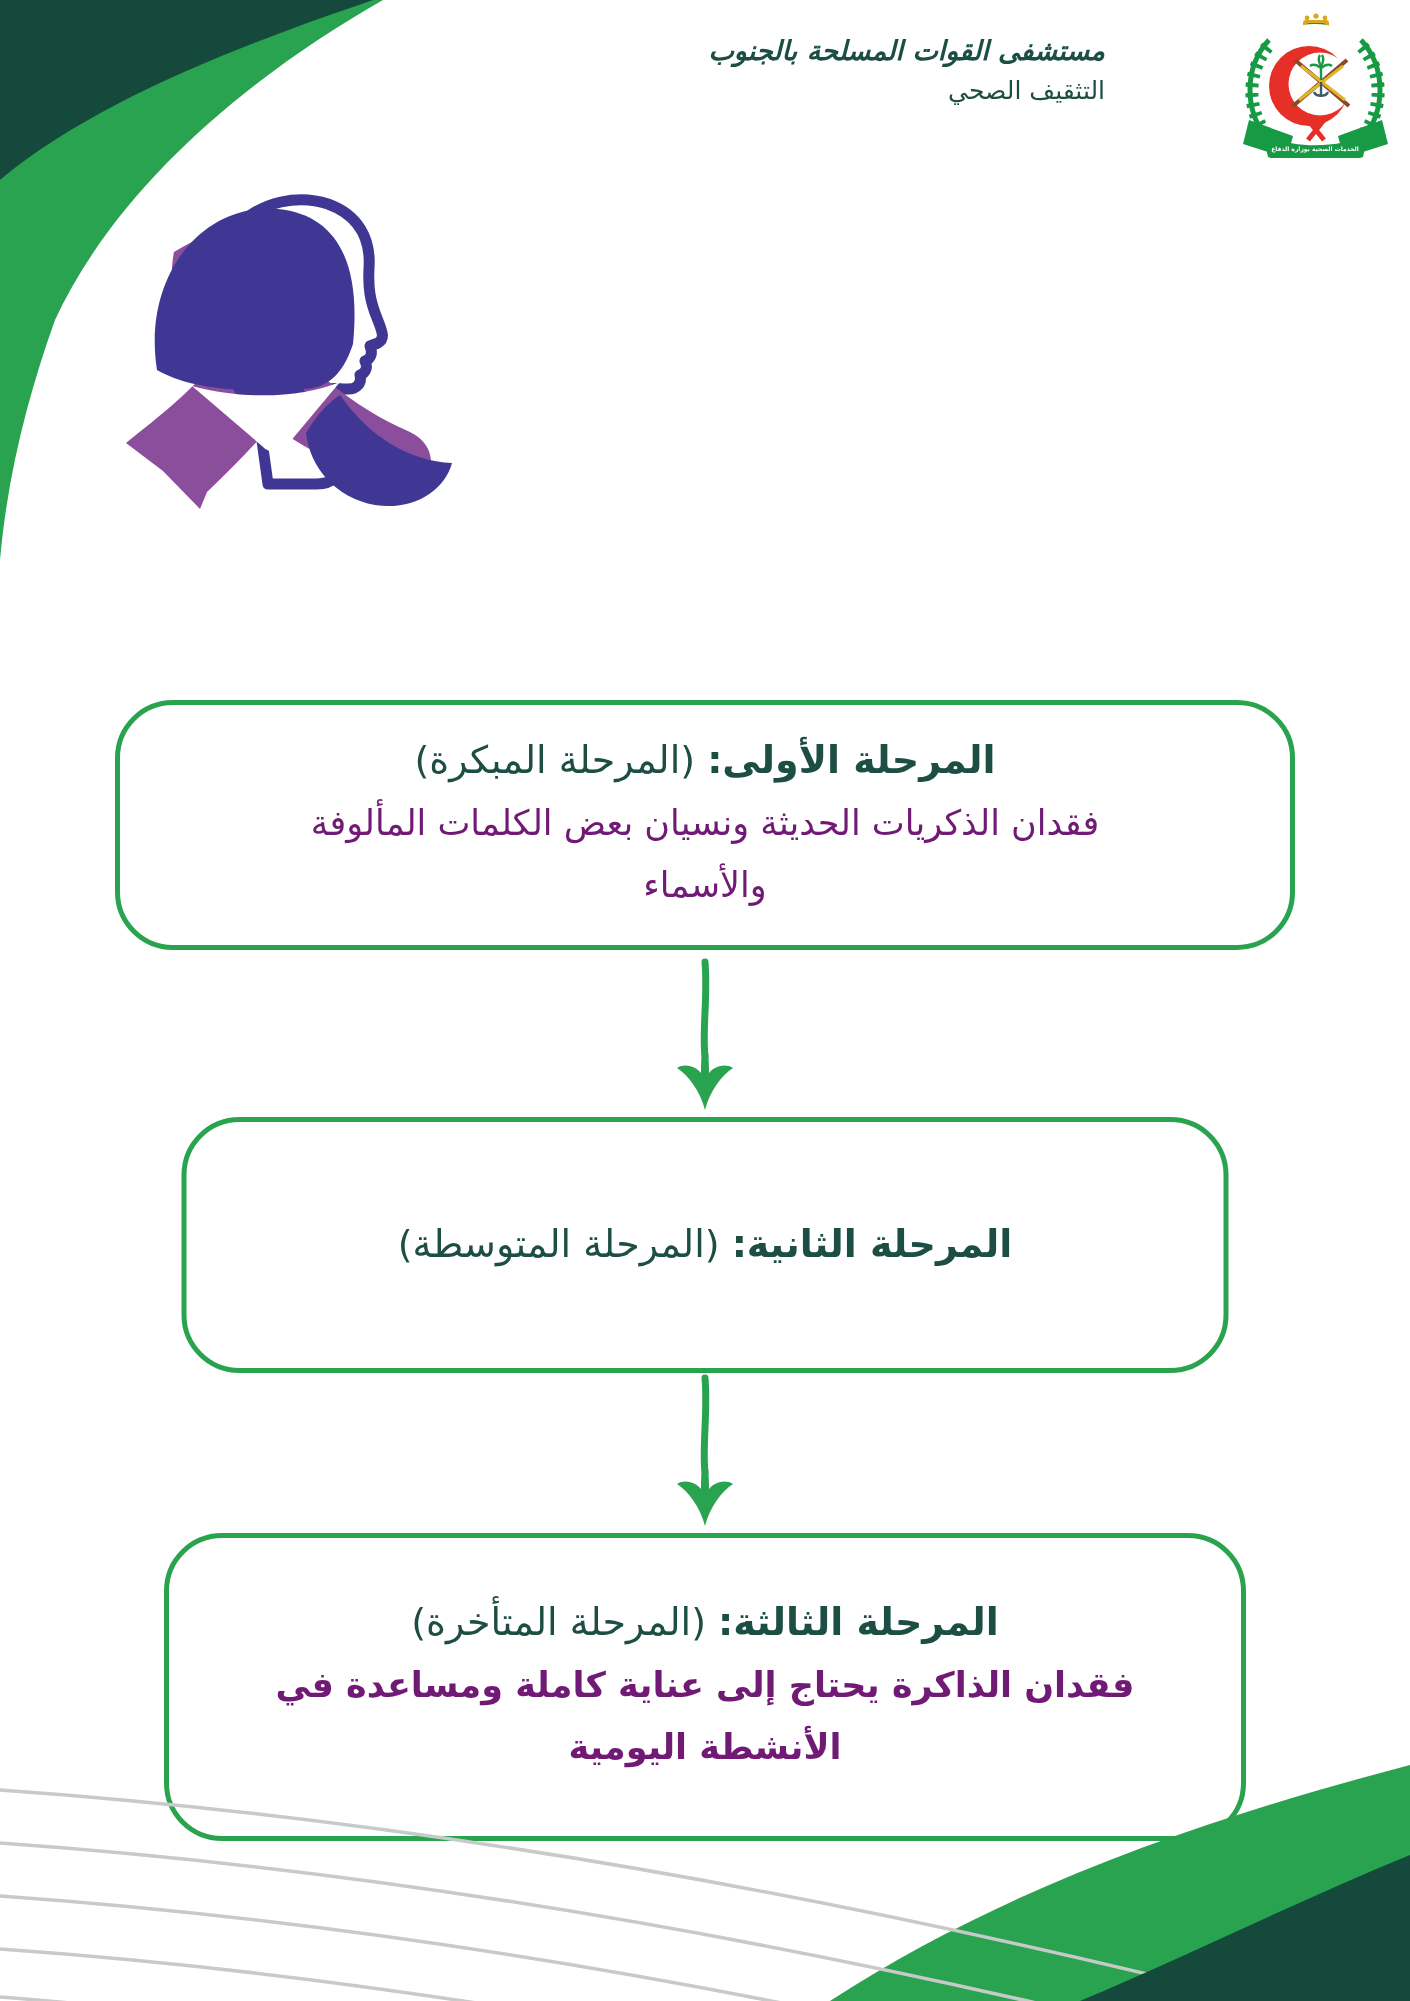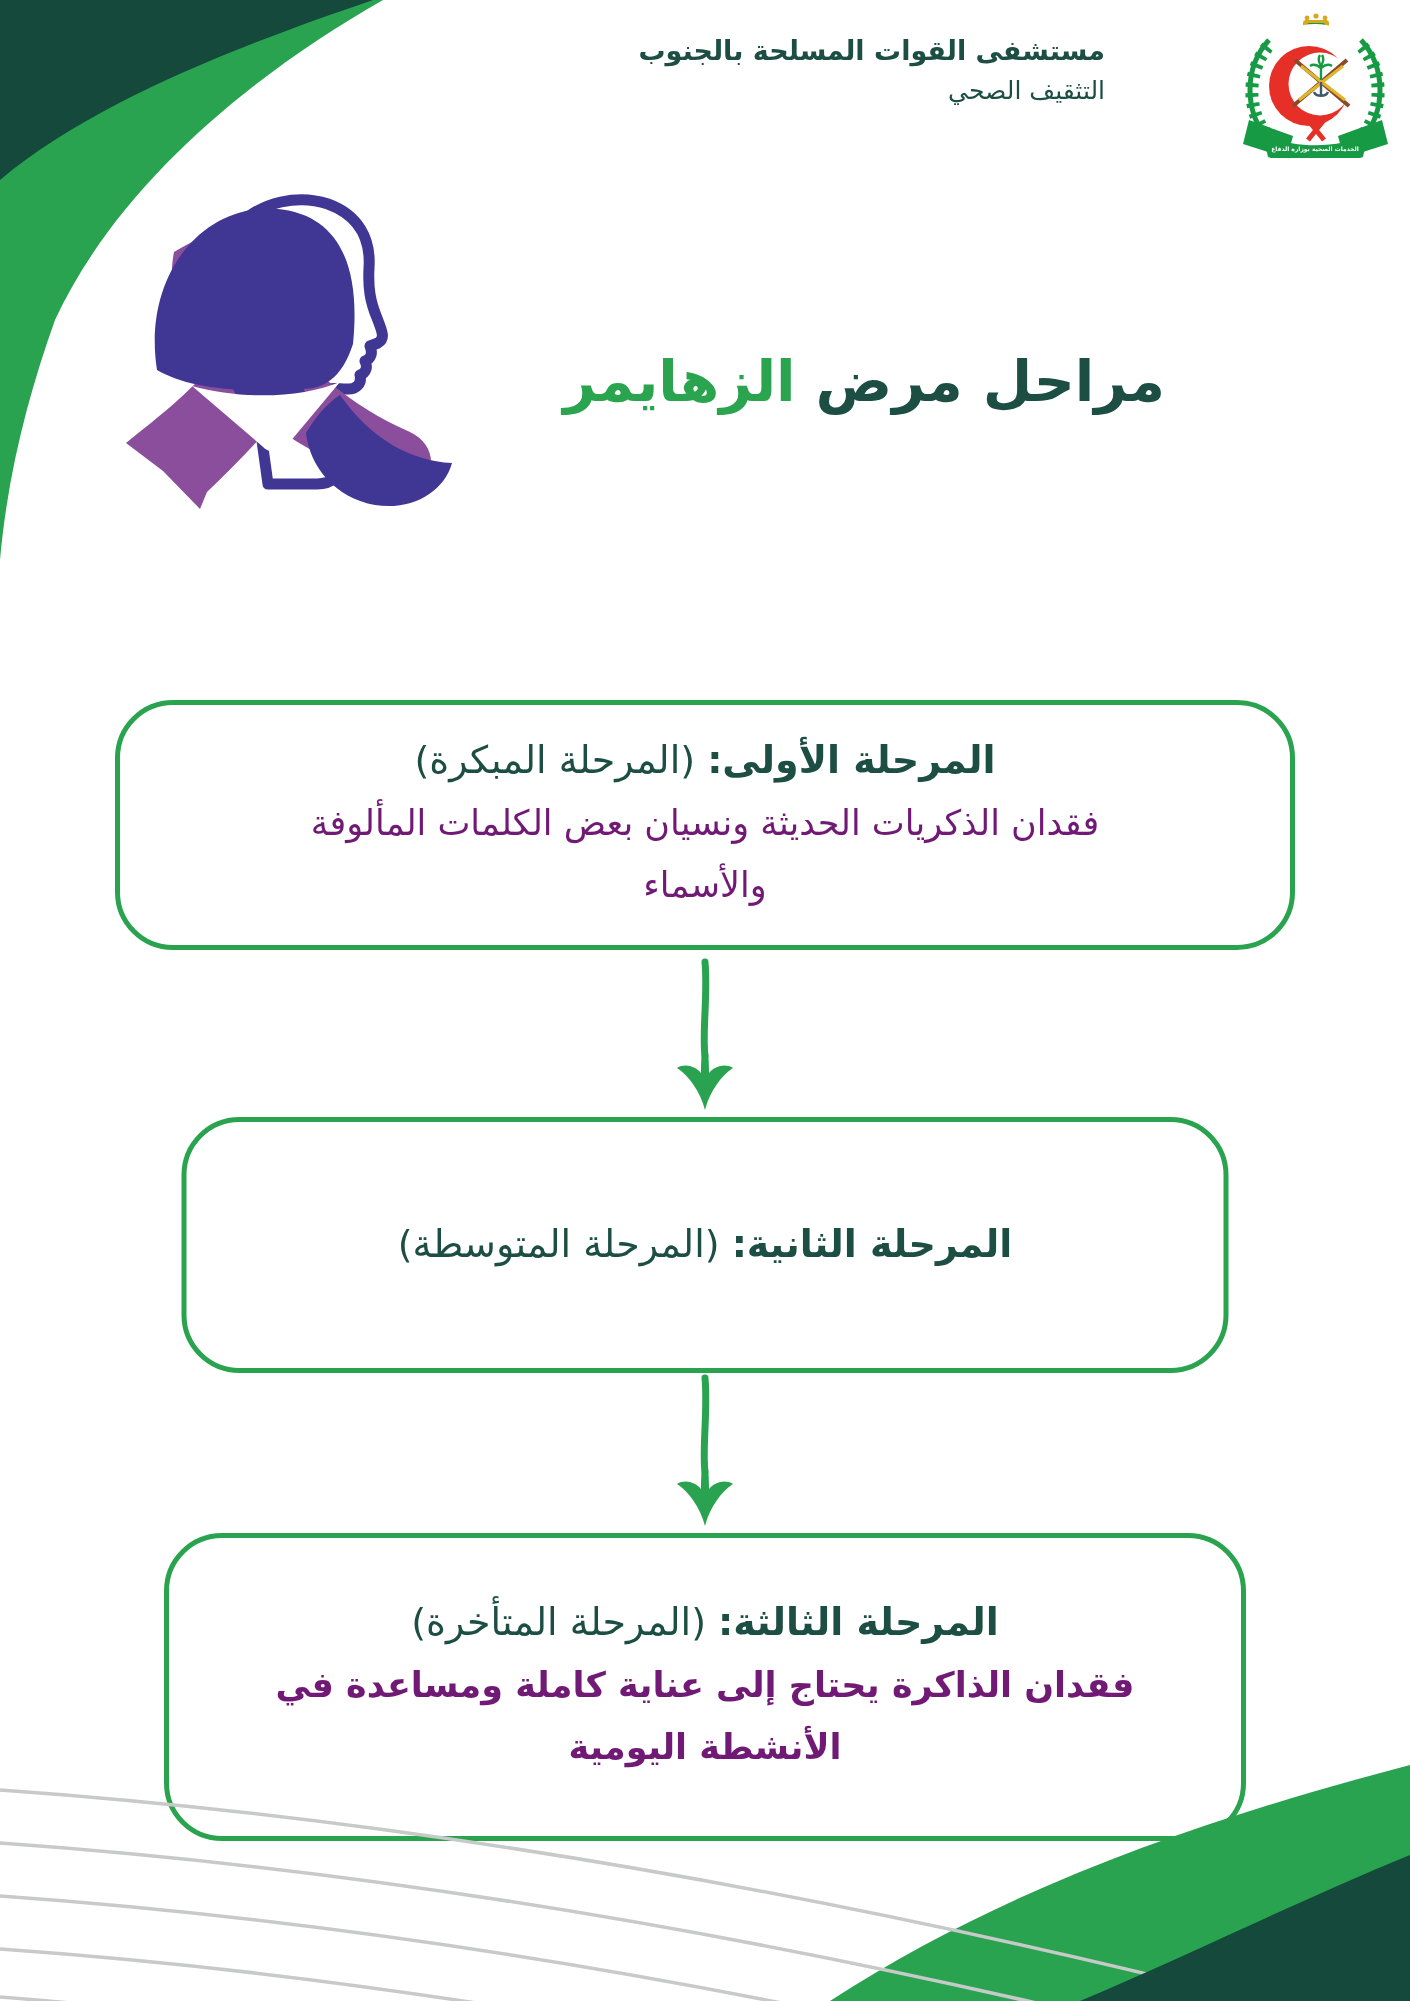--- a/index.html
+++ b/index.html
@@ -7,21 +7,21 @@
     position:relative;width:1410px;height:2001px;margin:0 auto;
     background:#ffffff;overflow:hidden;
     font-family:"DejaVu Sans",sans-serif;
   }
   svg{display:block;}
   
   .hdr-text{
     position:absolute;top:30px;right:305px;text-align:right;direction:rtl;
     color:#1d4e44;
   }
-  .hdr-line1{font-size:27px;font-weight:700;line-height:1.55;}
+  .hdr-line1{font-size:27px;font-weight:700;line-height:1.55;font-style:italic;}
   .hdr-line2{font-size:25px;font-weight:500;line-height:1.5;}
   .logo{position:absolute;top:8px;right:12px;width:165px;height:150px;}
   .logo-banner-text{font-size:6px;fill:#ffffff;font-weight:700;}
   
   .decor-tl{position:absolute;top:0;left:0;}
   .decor-bottom{position:absolute;left:0;bottom:0;}
   
   .ribbon-icon{position:absolute;top:192px;left:112px;}
   
   .title{
@@ -125,24 +125,20 @@
 
     <path d="M45,178 C30,82 92,10 166,17 C226,23 249,72 241,152 C230,186 212,197 190,197
              C120,202 72,194 45,178 Z" fill="#3f3793"></path>
 
     <path d="M80,194 C130,208 190,206 228,190 L172,257 C164,261 156,261 150,254 Z" fill="#ffffff"></path>
 
     <path d="M228,203 C258,246 298,269 340,271 C332,300 300,319 263,313 C224,306 198,276 194,241
              C203,226 214,212 228,203 Z" fill="#3f3793"></path>
   </svg>
 
-  <div class="title">
-    <span>مراحل مرض</span>
-    <span class="hl">الزهايمر</span>
-  </div>
 
   <div class="stage stage-1">
     <div class="stage-heading">
       <span class="hb">المرحلة الأولى:</span><span class="hr"> (المرحلة المبكرة)</span>
     </div>
     <div class="stage-body">فقدان الذكريات الحديثة ونسيان بعض الكلمات المألوفة والأسماء</div>
   </div>
 
   <svg class="flow-arrow arrow-1" width="64" height="154" viewBox="0 0 64 154">
     <path d="M32,4 C35,36 29,75 32,98" fill="none" stroke="#2aa351" stroke-width="7" stroke-linecap="round"></path>

